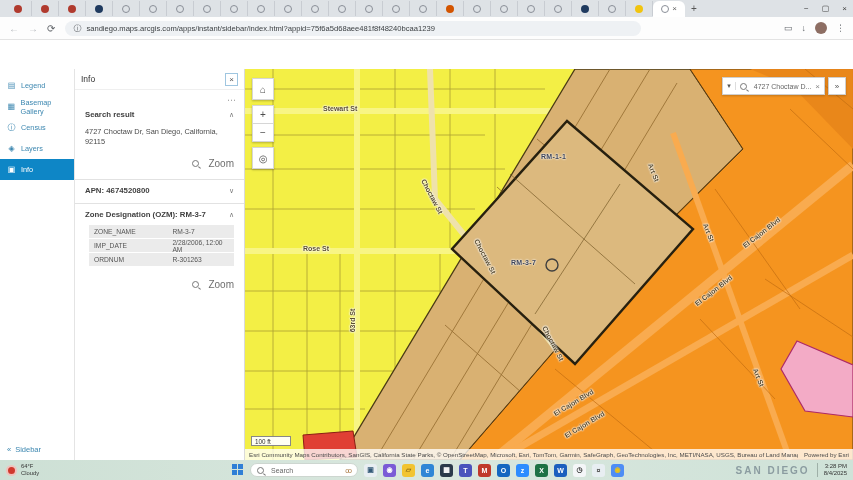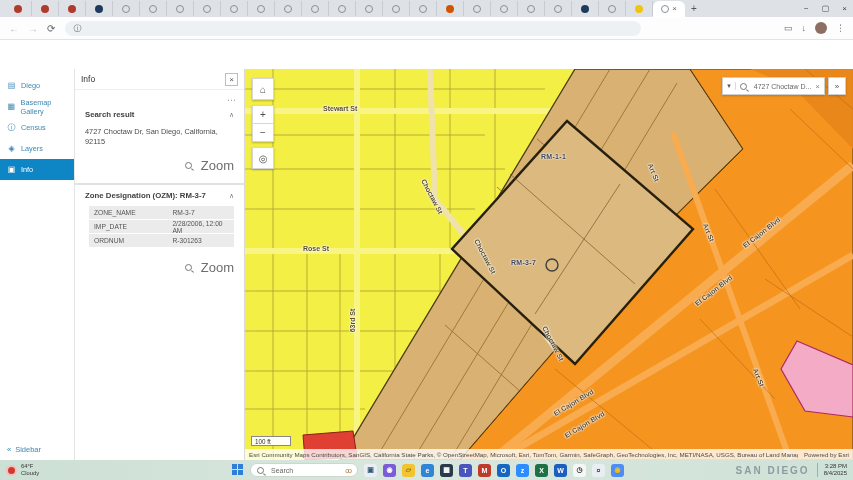--- a/index.html
+++ b/index.html
@@ -47,21 +47,21 @@
   .panel{width:170px;background:#fff;border-right:1px solid #d9d9d9;position:relative;box-sizing:border-box;font-size:8px;color:#404040;}
   .panel-head{height:20px;border-bottom:1px solid #efefef;display:flex;align-items:center;padding:0 6px;justify-content:space-between;}
   .panel-title{font-size:8.5px;color:#323232;}
   .panel-close{width:13px;height:13px;border:1px solid #9fc6e0;background:#fff;color:#555;font-size:8px;line-height:11px;text-align:center;padding:0;}
   .panel-overflow{position:absolute;right:8px;top:26px;color:#8a8a8a;font-size:9px;}
   .sect{padding:6px 10px 0 10px;}
   .sect-head{display:flex;justify-content:space-between;align-items:center;margin-top:0;}
   .sect-head .h{font-size:7.8px;color:#3f3f3f;font-weight:bold;}
   .chev{color:#7a7a7a;font-size:7px;}
   .addr{font-size:7.4px;color:#4a4a4a;margin-top:8px;line-height:1.3;}
-  .zoomlink{display:flex;justify-content:flex-end;align-items:center;margin:12px 0 10px 0;color:#6e6e6e;font-size:13px;gap:6px;}
+  .zoomlink{display:flex;justify-content:flex-end;align-items:center;margin:12px 0 10px 0;color:#6e6e6e;font-size:10px;gap:6px;}
   .mag{width:5px;height:5px;border:1px solid #777;border-radius:50%;position:relative;display:inline-block;margin-right:3px;}
   .mag::after{content:"";position:absolute;width:3px;height:1px;background:#777;right:-3px;bottom:-2px;transform:rotate(40deg);}
   .divider{height:1px;background:#e2e2e2;margin:0;}
   .trow{display:flex;background:#ebebeb;border-bottom:1px solid #fff;height:13px;align-items:center;margin-left:4px;}
   .trow .c1{width:56%;padding-left:5px;font-size:6.7px;color:#555;}
   .trow .c2{width:44%;font-size:6.7px;color:#555;}
   .ztable{margin-top:6px;}
   
   .map{flex:1;position:relative;background:#f3ef45;overflow:hidden;}
   .map svg{position:absolute;left:0;top:0;}
@@ -189,37 +189,38 @@
       <span>×</span>
     </div>
   </div>
 
   <div class="navbar">
     <span class="navbtn dis">←</span>
     <span class="navbtn dis">→</span>
     <span class="navbtn">⟳</span>
     <div class="urlpill">
       <span class="site">ⓘ</span>
+      <span class="urltext">sandiego.maps.arcgis.com/apps/instant/sidebar/index.html?appid=75f6a5d68aee481f8f48240bcaa1239</span>
     </div>
     <div class="navright">
       <span>▭</span>
       <span>↓</span>
       <span class="avatar"></span>
       <span>⋮</span>
     </div>
   </div>
 
 
   <div class="content">
 
     <div class="sidebar">
       <div style="padding-top:6px;">
           <div class="side-item">
             <span class="sicon">▤</span>
-            <span>Diego</span>
+            <span>Legend</span>
           </div>
           <div class="side-item">
             <span class="sicon">▦</span>
             <span>Basemap Gallery</span>
           </div>
           <div class="side-item">
             <span class="sicon">ⓘ</span>
             <span>Census</span>
           </div>
           <div class="side-item">
@@ -251,20 +252,26 @@
         </div>
         <div class="addr">4727 Choctaw Dr, San Diego, California, 92115</div>
         <div class="zoomlink">
           <span class="mag"></span>
           <span>Zoom</span>
         </div>
       </div>
 
       <div class="divider"></div>
 
+      <div class="sect" style="padding-bottom:8px;">
+        <div class="sect-head">
+          <span class="h">APN: 4674520800</span>
+          <span class="chev">∨</span>
+        </div>
+      </div>
 
       <div class="divider"></div>
 
       <div class="sect">
         <div class="sect-head">
           <span class="h">Zone Designation (OZM): RM-3-7</span>
           <span class="chev">∧</span>
         </div>
         <div class="ztable">
             <div class="trow">

